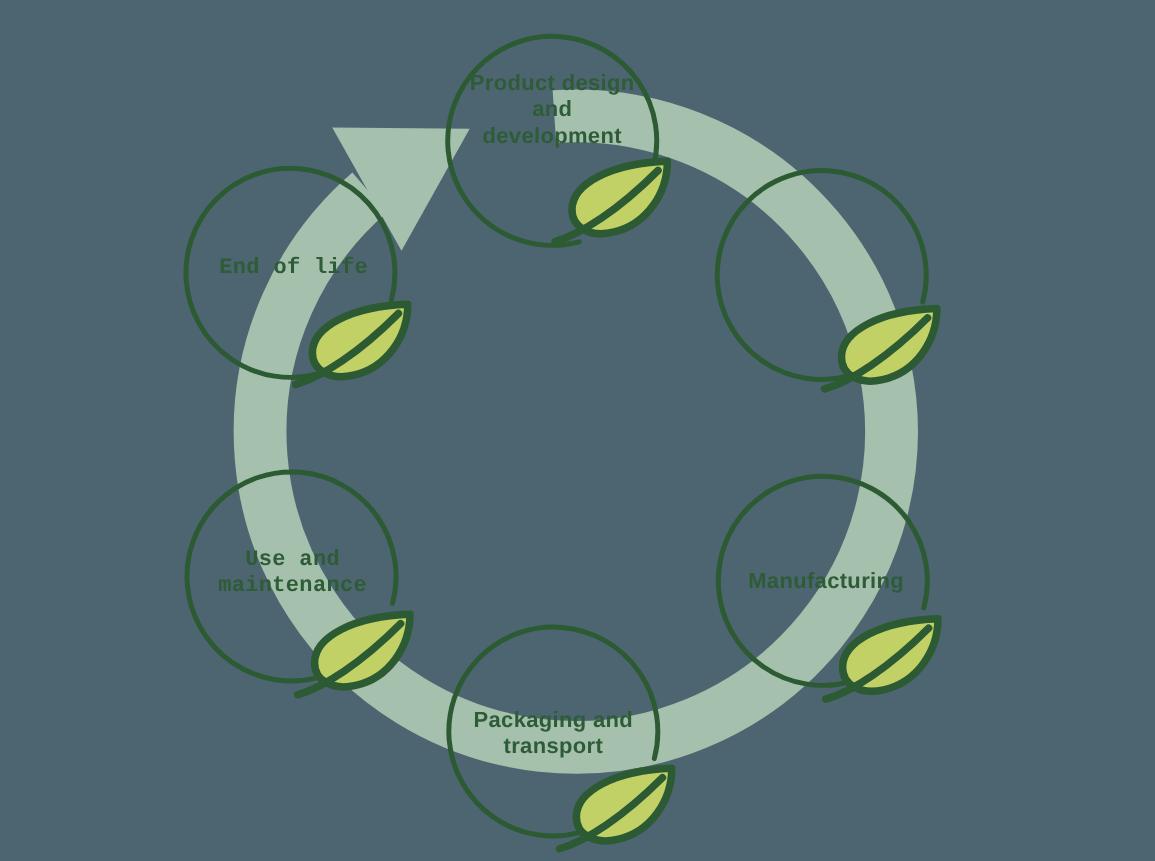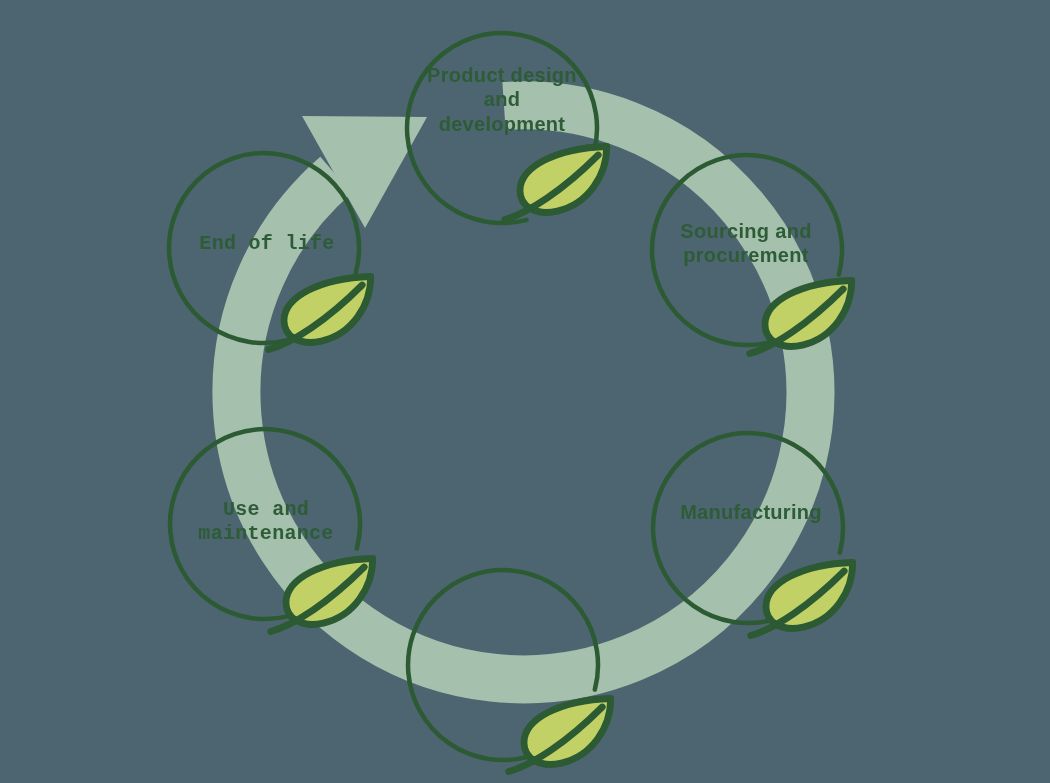--- a/index.html
+++ b/index.html
@@ -62,19 +62,19 @@
   <use href="#leaf" transform="translate(749,554) scale(0.85)"></use>
   <use href="#leaf" transform="translate(507,690) scale(0.85)"></use>
   <use href="#leaf" transform="translate(269,550) scale(0.85)"></use>
   <use href="#leaf" transform="translate(267,268) scale(0.85)"></use>
 </svg>
 
 <div class="labels">
   <div class="stage-label" style="left:502px;top:100px;">Product design
 and
 development</div>
-  <div class="stage-label" style="left:746px;top:243px;">Sourcing and
-procurement</div>
-  <div class="stage-label" style="left:751px;top:512px;text-align:center;">Manufacturing</div>
+  <div class="stage-label" style="left:751px;top:529px;text-align:center;">Manufacturing</div>
+  <div class="stage-label" style="left:503px;top:667px;">Packaging and
+transport</div>
   <div class="stage-label" style="left:266px;top:522px;font-family:Liberation Mono, monospace;">Use and
 maintenance</div>
   <div class="stage-label" style="left:267px;top:244px;font-family:Liberation Mono, monospace;">End of life</div>
 </div>
 
 </body></html>

